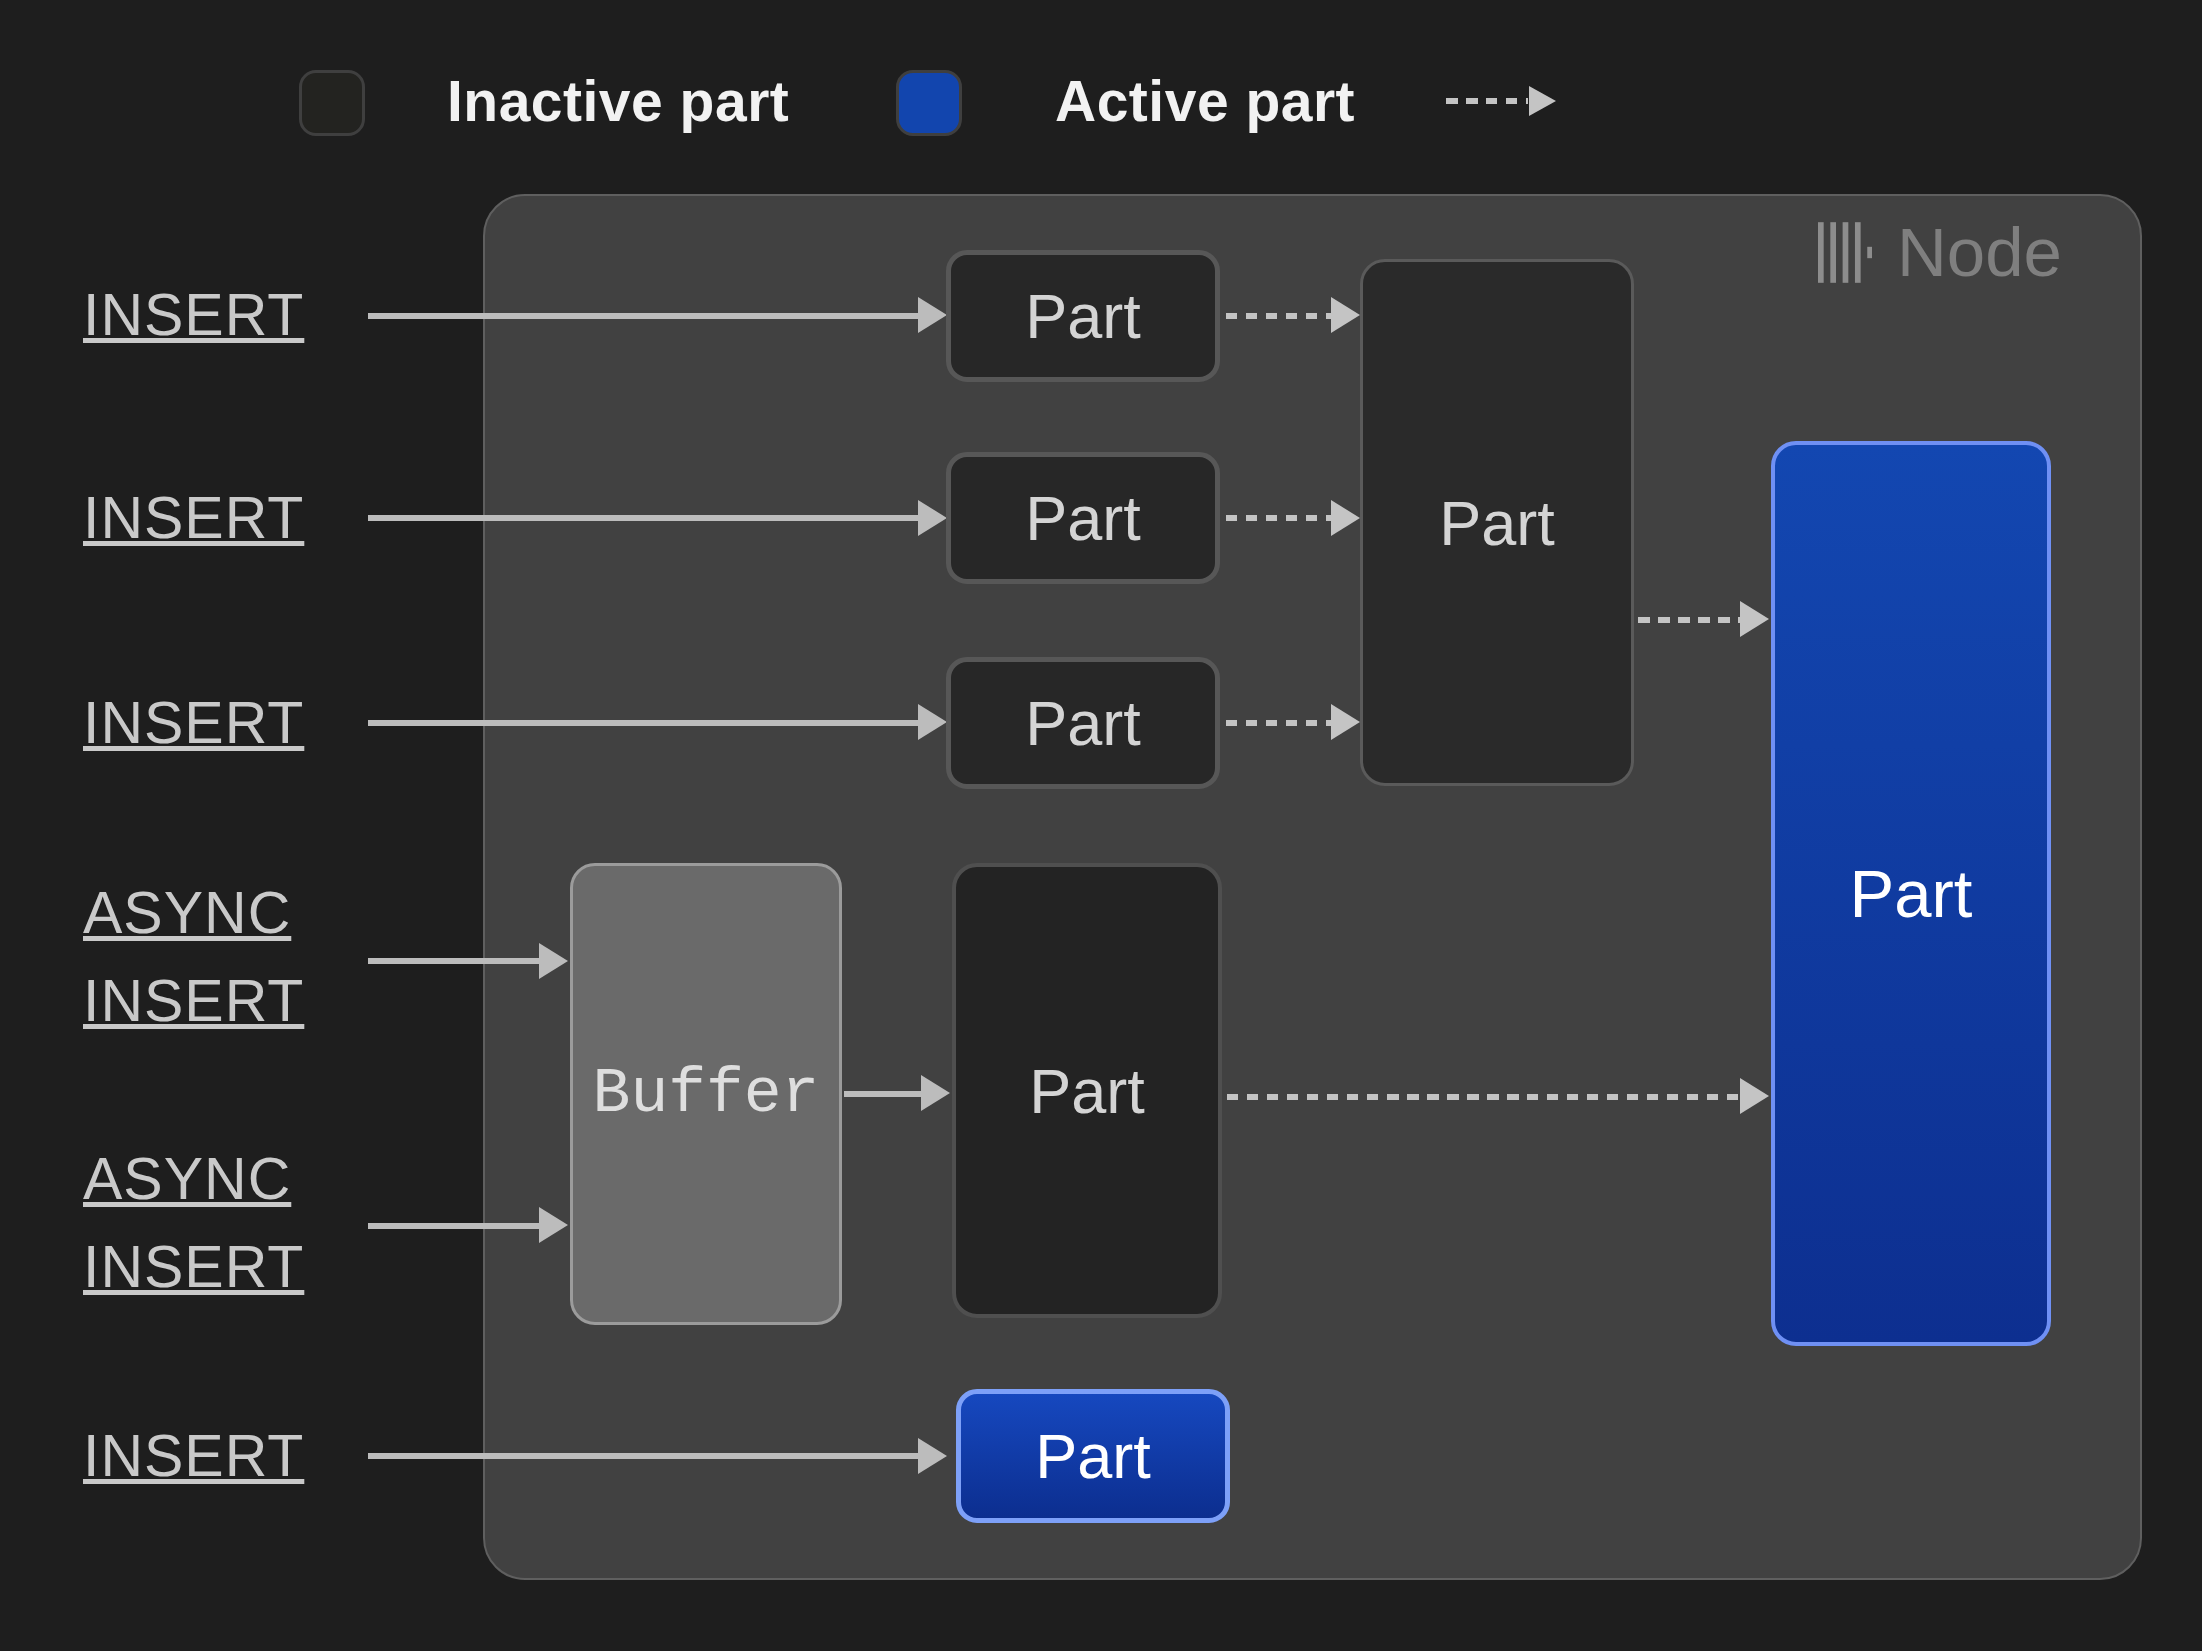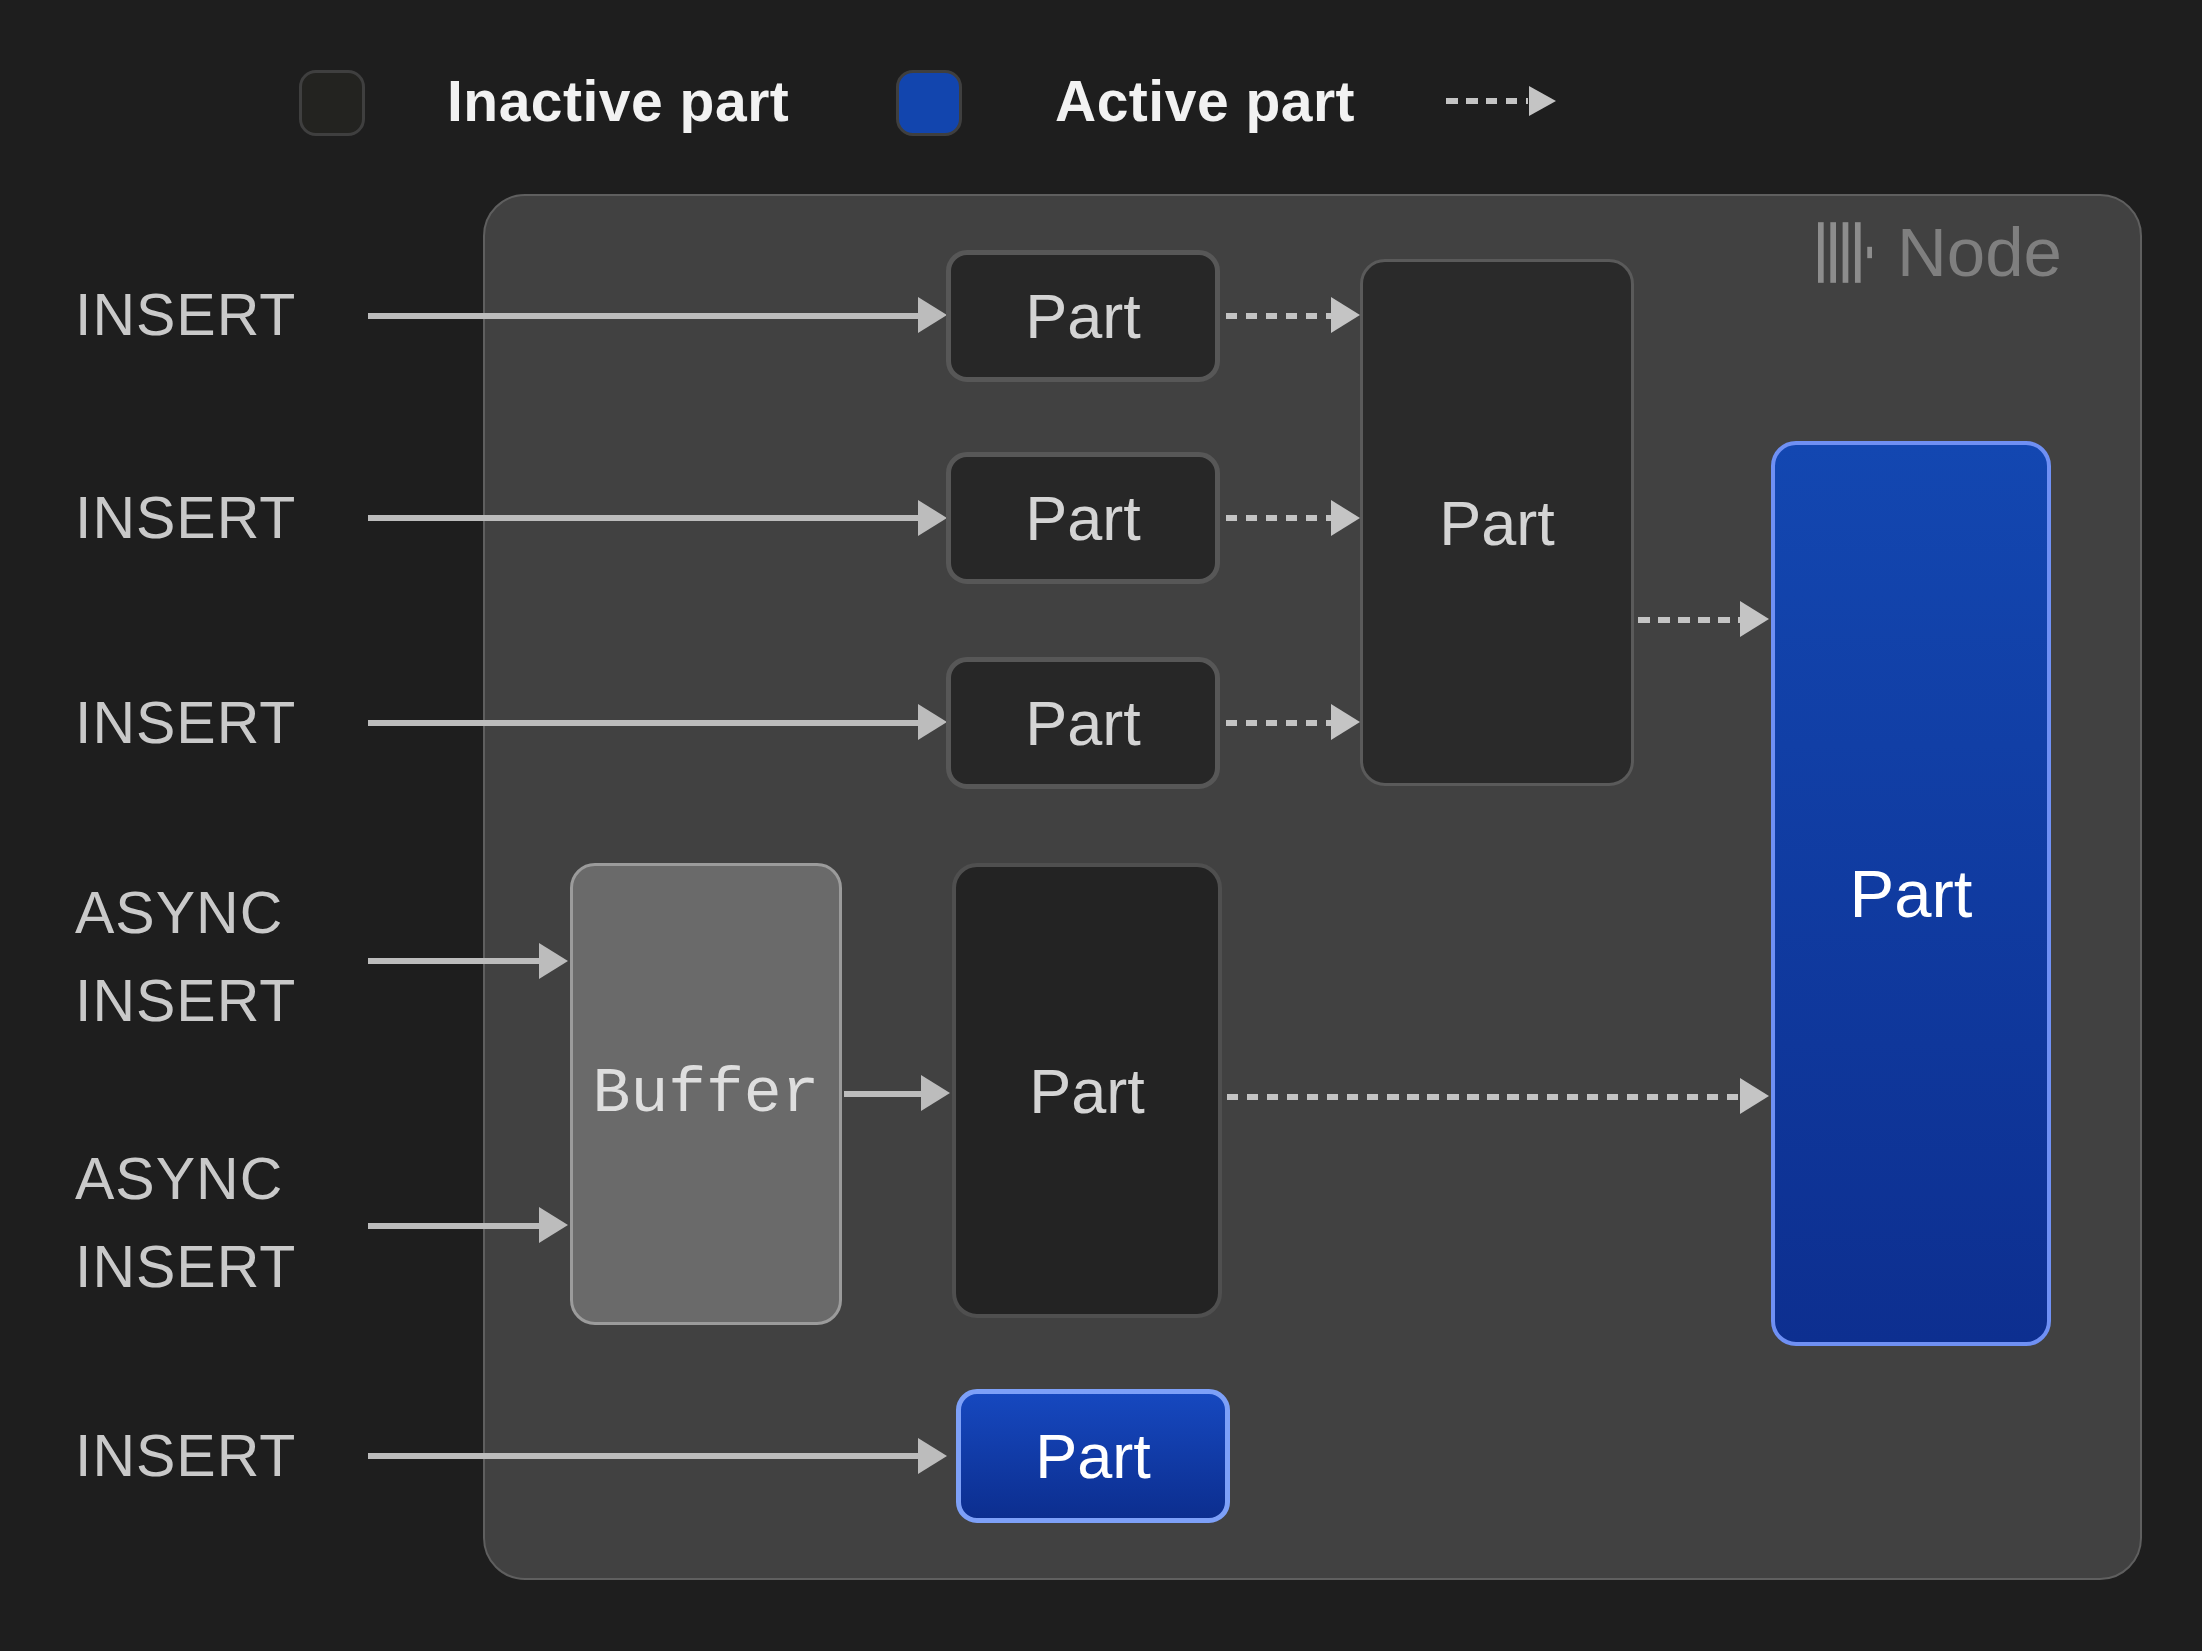--- a/index.html
+++ b/index.html
@@ -56,23 +56,23 @@
     display:flex; align-items:center; gap:25px;
   }
   .node-header .ch-icon { color:#8d8d8d; display:block; }
   .node-title {
     font-size:69px; font-weight:500; color:var(--node-label);
     line-height:1; white-space:nowrap;
   }
 
   
   .src-label {
-    position:absolute; left:75px; transform:translateY(-50%);
+    position:absolute; left:83px; transform:translateY(-50%);
     font-size:59px; font-weight:500; color:var(--label-text);
-    line-height:88px; white-space:nowrap; letter-spacing:1px;
+    line-height:88px; white-space:nowrap; letter-spacing:1px;text-decoration:underline;
   }
 
   
   .box {
     position:absolute; display:flex; align-items:center; justify-content:center;
     font-size:63px; font-weight:500; color:var(--part-text);
   }
   .part-small {
     width:274px; height:132px; border-radius:21px;
     background:var(--inactive-fill); border:5.7px solid var(--inactive-border);

